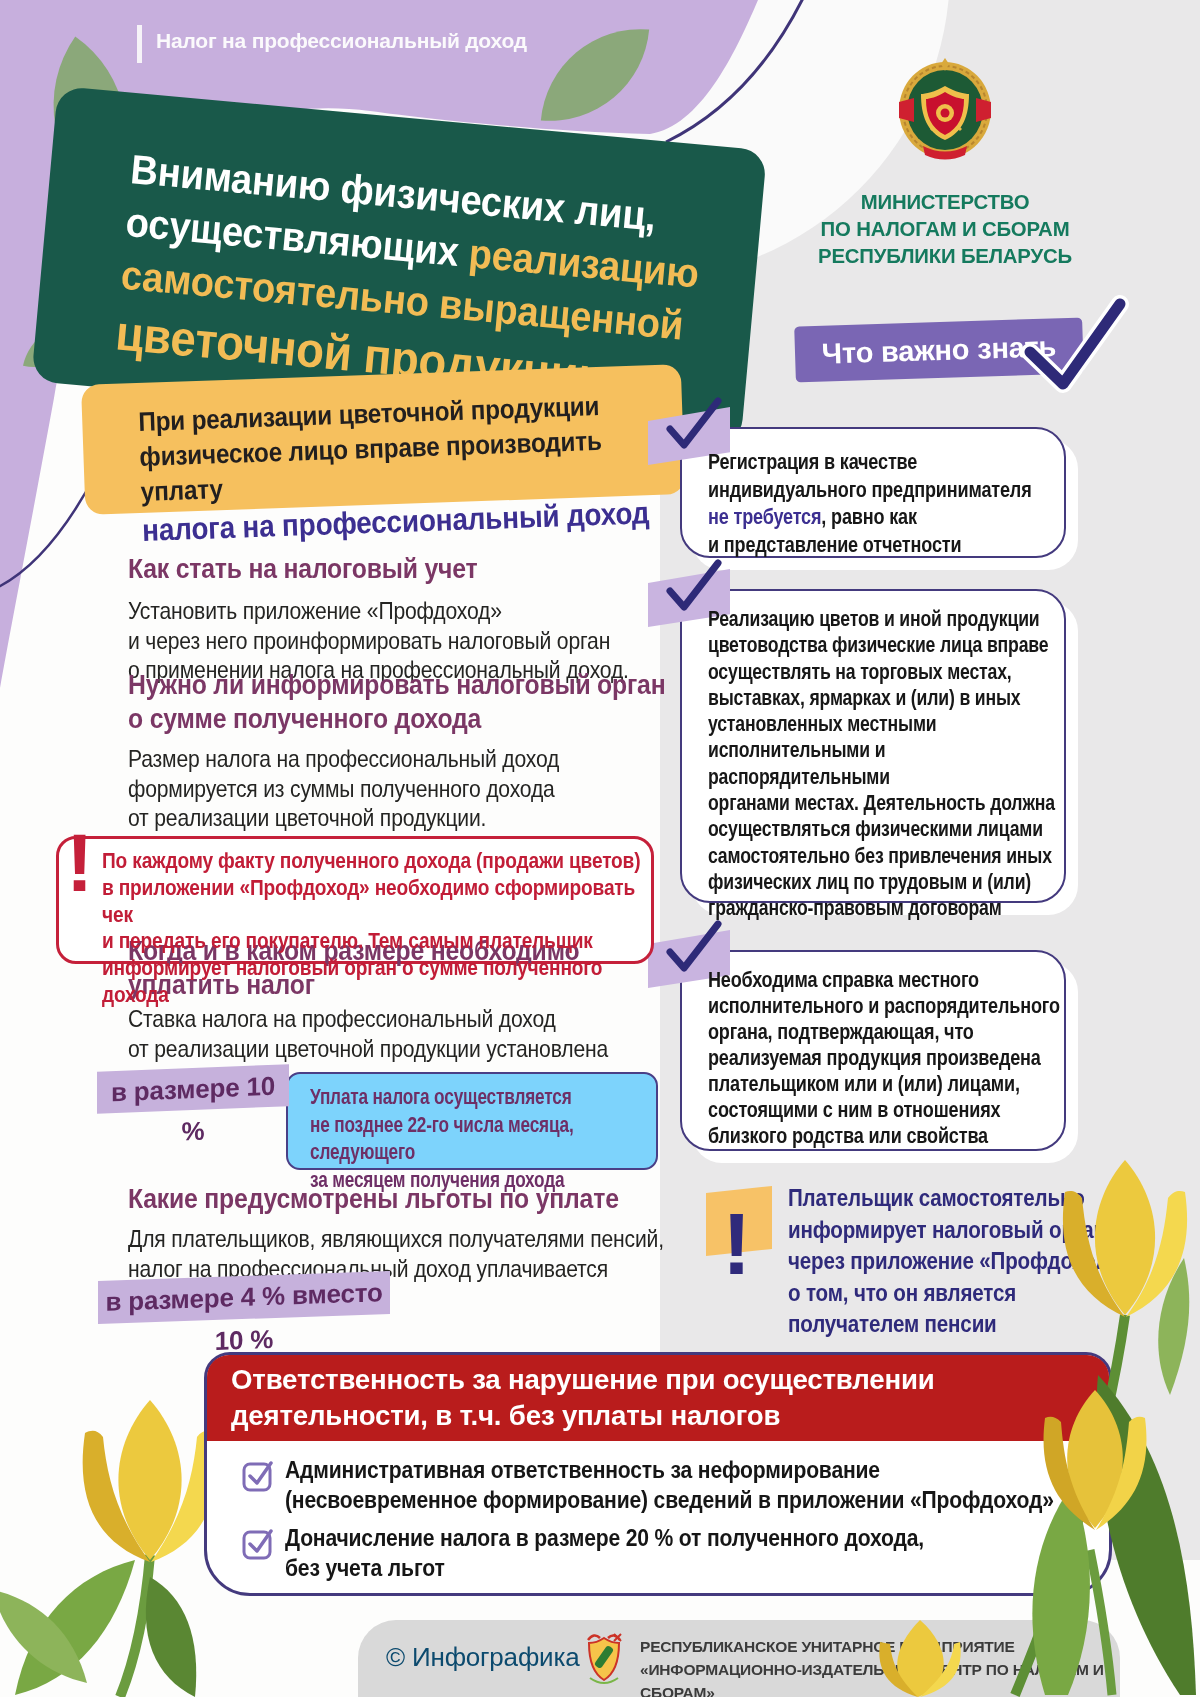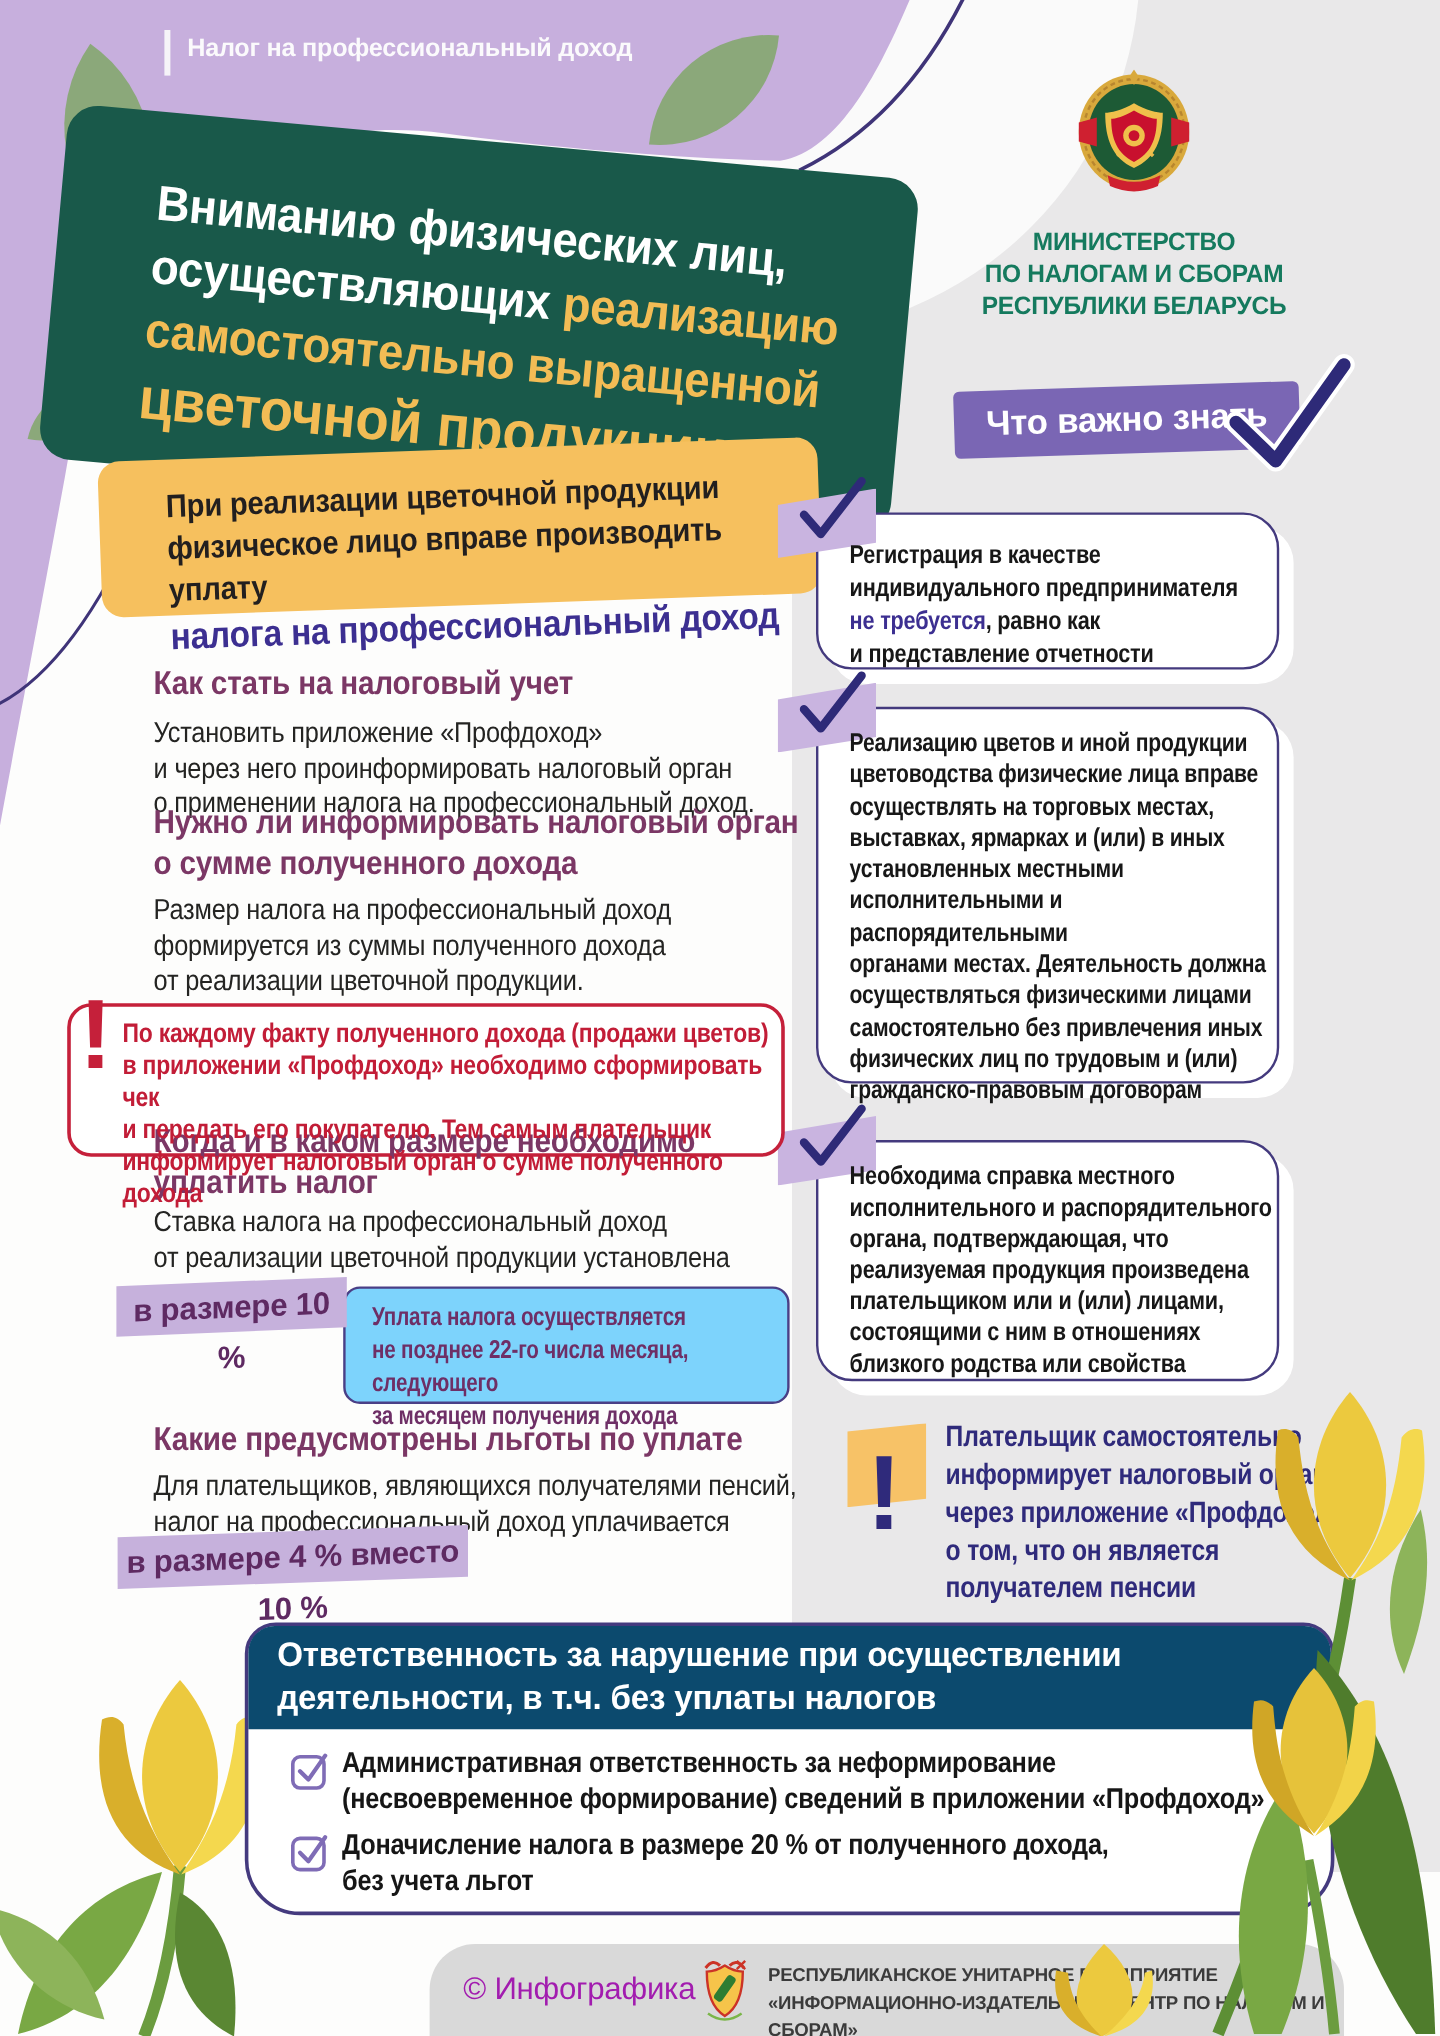--- a/index.html
+++ b/index.html
@@ -56,28 +56,28 @@
        clip-path:polygon(0 24%,100% 0,100% 78%,0 100%);}
   .tab-check{position:absolute;left:-26px;top:-34px;z-index:2;}
   .pension-shape{left:706px;top:1186px;width:66px;height:70px;background:#f7c267;z-index:12;
                  clip-path:polygon(0 10%,100% 0,100% 90%,0 100%);}
   .pension-mark{left:722px;top:1200px;font-size:88px;line-height:1;font-weight:bold;color:#2f2a7b;z-index:13;}
   .pension-text{left:788px;top:1182px;font-size:24.5px;line-height:31.6px;font-weight:bold;color:#2f2a7b;z-index:12;
                 transform:scaleX(.84);transform-origin:0 0;width:400px;}
   
   .panel{left:204px;top:1352px;width:902px;height:238px;background:#ffffff;border:3px solid #443a7e;
          border-radius:26px 26px 46px 46px;z-index:20;}
-  .panel-head{position:absolute;left:0;top:0;width:100%;height:86px;background:#0c4a6e;border-radius:22px 22px 0 0;}
+  .panel-head{position:absolute;left:0;top:0;width:100%;height:86px;background:#b91c1c;border-radius:22px 22px 0 0;}
   .panel-head-text{position:absolute;left:24px;top:7px;font-size:28.5px;line-height:35.5px;font-weight:bold;color:#ffffff;
                    transform:scaleX(.97);transform-origin:0 0;width:900px;}
   .pitem-text{position:absolute;left:78px;font-size:24px;line-height:30px;font-weight:bold;color:#161616;
               transform:scaleX(.88);transform-origin:0 0;width:920px;}
   
   .footer-bar{left:358px;top:1620px;width:762px;height:77px;background:#d9d9d9;border-radius:38px 38px 0 0;z-index:14;}
-  .footer-copy{position:absolute;left:28px;top:22px;font-size:26px;color:#a21caf;}
+  .footer-copy{position:absolute;left:28px;top:22px;font-size:26px;color:#0c4a6e;}
   .footer-org{position:absolute;left:282px;top:15px;font-size:15.5px;line-height:23px;font-weight:bold;color:#3b3b3b;}
   .tulip{z-index:30;}
 </style>
 </head>
 <body>
 
 <div id="canvas">
 
   <div class="abs gray-col"></div>
   <div class="abs white-circle"></div>

